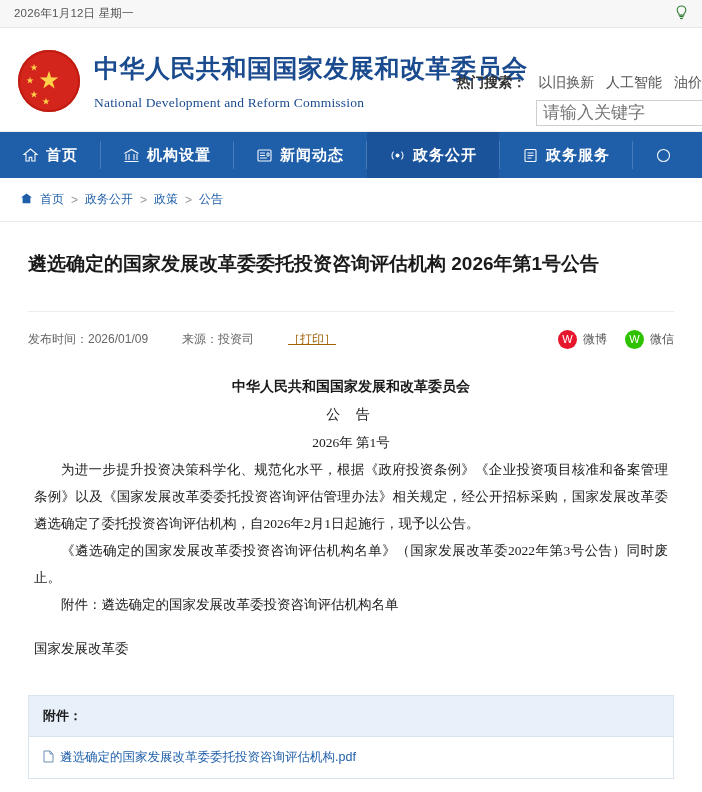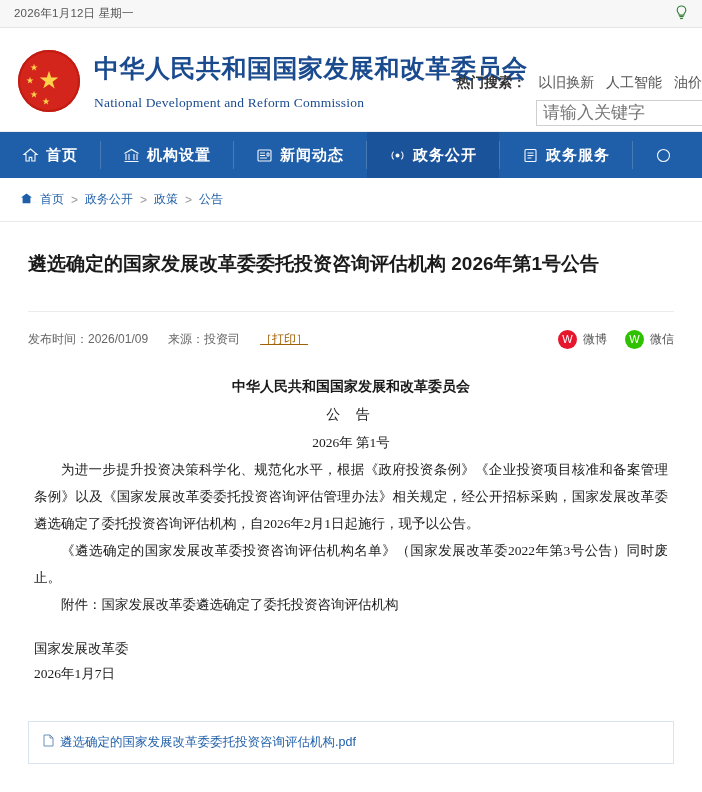--- a/index.html
+++ b/index.html
@@ -150,21 +150,21 @@
   .meta-row {
     border-top: 1px solid #ececec;
     margin-top: 10px;
     padding: 18px 0 16px;
     display: flex;
     align-items: center;
     justify-content: space-between;
     font-size: 12px;
     color: #666;
   }
-  .meta-left { display: flex; align-items: center; gap: 20px; }
+  .meta-left { display: flex; align-items: center; gap: 34px; }
   .meta-left .print { color: #a16207; text-align: right; }
   .share { display: flex; align-items: center; gap: 18px; }
   .share .item { display: flex; align-items: center; gap: 6px; font-size: 12px; color: #555; }
   .dot {
     width: 19px; height: 19px; border-radius: 50%;
     display: inline-flex; align-items: center; justify-content: center;
     color: #fff; font-size: 11px;
   }
   .dot.weibo { background: #e6162d; }
   .dot.wechat { background: #2dc100; }
@@ -351,29 +351,29 @@
       </span>
     </div>
   </div>
 
   <div class="doc-body">
     <p class="c org">中华人民共和国国家发展和改革委员会</p>
     <p class="c gg">公 告</p>
     <p class="c">2026年 第1号</p>
     <p class="ind">为进一步提升投资决策科学化、规范化水平，根据《政府投资条例》《企业投资项目核准和备案管理条例》以及《国家发展改革委委托投资咨询评估管理办法》相关规定，经公开招标采购，国家发展改革委遴选确定了委托投资咨询评估机构，自2026年2月1日起施行，现予以公告。</p>
     <p class="ind">《遴选确定的国家发展改革委投资咨询评估机构名单》（国家发展改革委2022年第3号公告）同时废止。</p>
-    <p class="ind">附件：国家发展改革委遴选确定了委托投资咨询评估机构</p>
+    <p class="ind">附件：遴选确定的国家发展改革委投资咨询评估机构名单</p>
     <div class="sign">
       <div>国家发展改革委</div>
-      <div>2026年1月7日</div>
     </div>
   </div>
 </div>
 
 <div class="attach">
+  <div class="attach-head">附件：</div>
   <div class="attach-item">
     <span class="file-ic">
       <svg width="11" height="13" viewBox="0 0 11 13">
           <path d="M1 1h6l3 3v8H1z" fill="none" stroke="#6d8fb5" stroke-width="1"></path>
           <path d="M7 1v3h3" fill="none" stroke="#6d8fb5" stroke-width="1"></path>
         </svg>
     </span>
     <a href="#">遴选确定的国家发展改革委委托投资咨询评估机构.pdf</a>
   </div>
 

